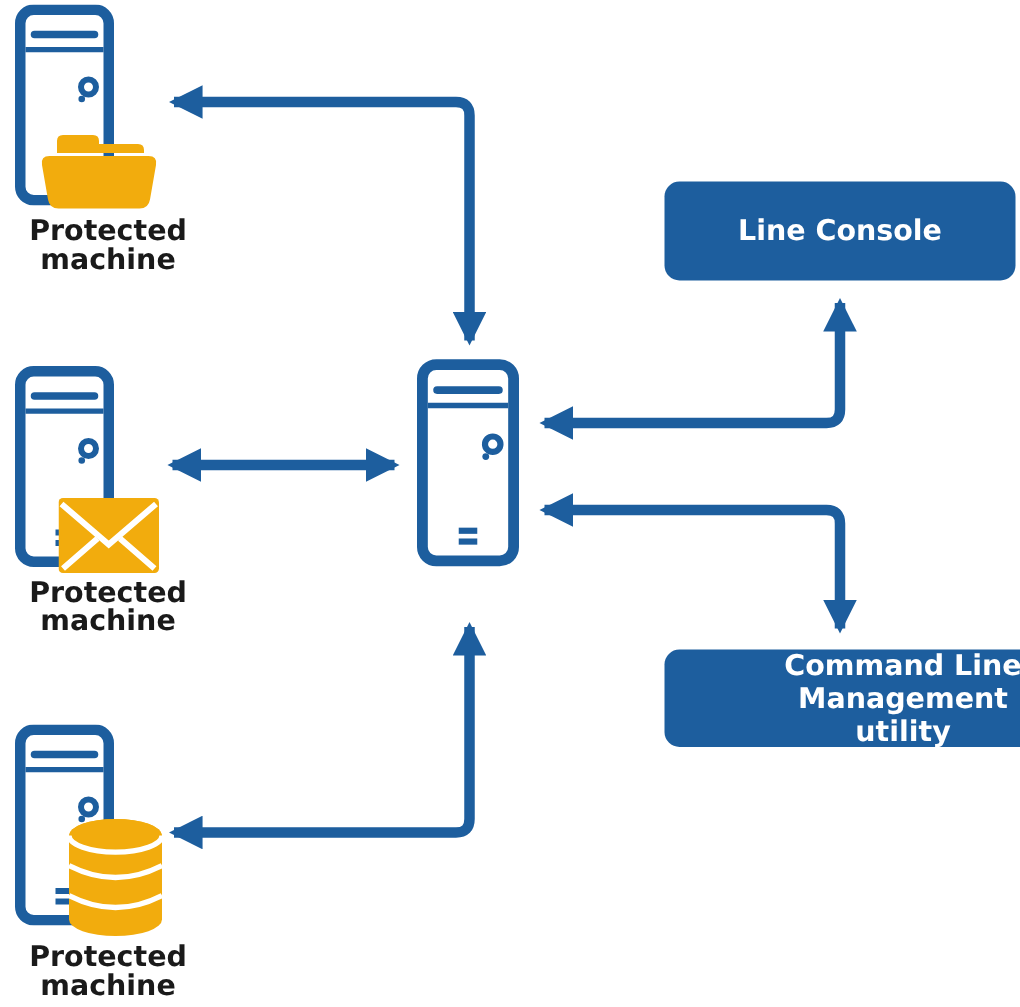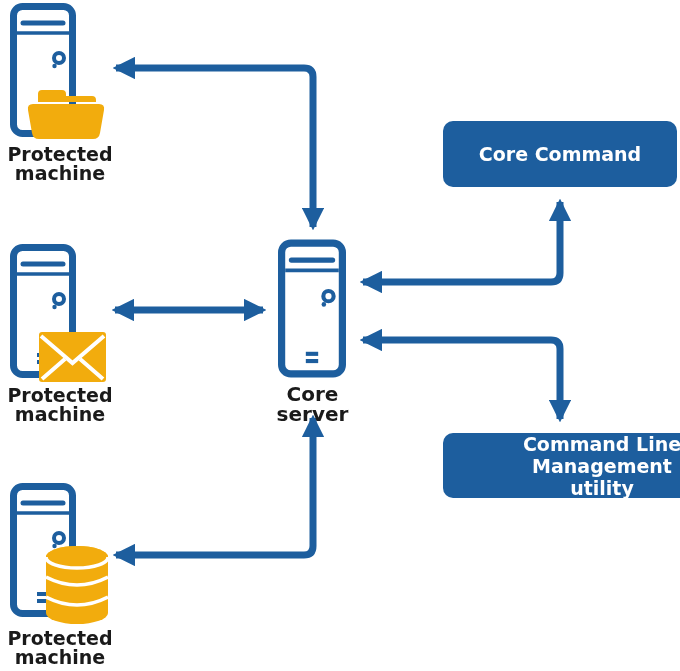--- a/index.html
+++ b/index.html
@@ -8,21 +8,21 @@
     font-family:"DejaVu Sans","Liberation Sans",sans-serif;overflow:hidden;
   }
   .abs{position:absolute;}
   #arrow-layer{position:absolute;left:0;top:0;z-index:1;}
   .tower{z-index:2;}
   .accessory{z-index:3;}
   .node-label{
     z-index:2;text-align:center;color:#1a1a1a;font-weight:bold;
     font-size:19px;line-height:19px;letter-spacing:0px;
   }
-  .machine-label{left:4px;width:112px;}
+  .machine-label{left:16px;width:112px;}
   .server-label{left:250px;width:125px;font-size:20px;line-height:20px;}
   .blue-box{
     z-index:2;left:443px;width:234px;background:#1D5E9E;border-radius:10px;
     display:flex;align-items:center;justify-content:center;text-align:center;
     color:#ffffff;font-weight:bold;font-size:19px;line-height:22px;
   }
   #core-console-box{top:121px;height:66px;}
   #cli-box{top:433px;height:65px;padding-left:42px;}
   #cli-box .box-label{max-width:195px;}
 </style>
@@ -97,23 +97,22 @@
 
   <svg class="abs tower" style="left:278px;top:239px;" width="68" height="139" viewBox="0 0 66 134">
     <rect x="3.5" y="3.5" width="59" height="127" rx="9" fill="#ffffff" stroke="#1D5E9E" stroke-width="7"></rect>
     <line x1="13" y1="20" x2="53" y2="20" stroke="#1D5E9E" stroke-width="5" stroke-linecap="round"></line>
     <line x1="7" y1="30" x2="59" y2="30" stroke="#1D5E9E" stroke-width="3.5"></line>
     <circle cx="49" cy="55" r="5" fill="none" stroke="#1D5E9E" stroke-width="4"></circle>
     <circle cx="44.5" cy="63" r="2.2" fill="#1D5E9E"></circle>
     <line x1="27" y1="111" x2="39" y2="111" stroke="#1D5E9E" stroke-width="4"></line>
     <line x1="27" y1="118" x2="39" y2="118" stroke="#1D5E9E" stroke-width="4"></line>
   </svg>
-  <div class="abs node-label server-label" style="top:384px;">Core server</div>
 
   <div id="core-console-box" class="abs blue-box">
-    <span class="box-label">Core Command</span>
+    <span class="box-label">Line Console</span>
   </div>
 
   <div id="cli-box" class="abs blue-box">
     <span class="box-label">Command Line Management utility</span>
   </div>
 
 </div>
 
 </body></html>

